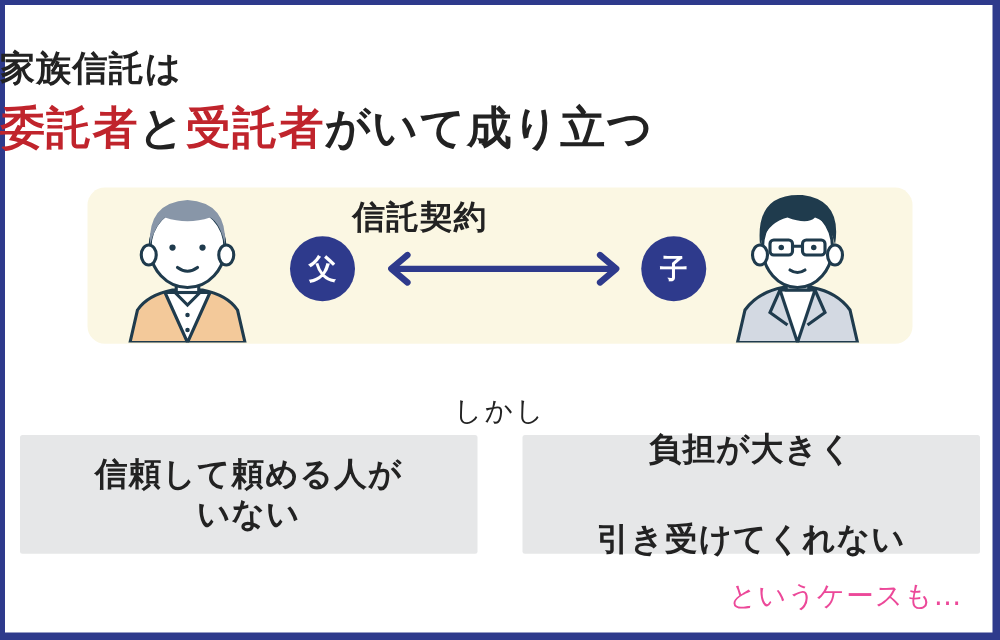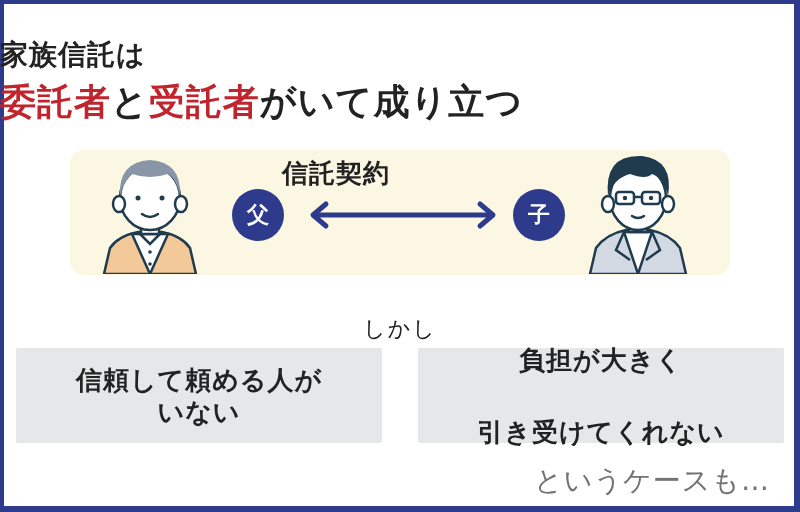--- a/index.html
+++ b/index.html
@@ -16,21 +16,21 @@
   .red { color:#c0242c; }
   .panel { position:absolute; left:70px; top:150px; width:660px; height:125px; background:#fbf7e3; border-radius:14px; }
   .contract { position:absolute; left:0; width:672px; top:156px; text-align:center; font-size:26px; font-weight:bold; color:#222; letter-spacing:1px; }
   .badge { position:absolute; width:52px; height:52px; border-radius:50%; background:#2e3a8c; color:#fff; font-weight:bold; font-size:22px; display:flex; align-items:center; justify-content:center; }
   .arrow { position:absolute; left:308px; top:200px; width:190px; height:30px; }
   .fig { position:absolute; }
   .but { position:absolute; left:0; width:800px; top:290px; text-align:center; font-size:22px; color:#222; letter-spacing:2px;margin-top:24px; }
   .box { position:absolute; top:348px; height:95px; background:#e6e7e8; border-radius:2px; display:flex; flex-direction:column; align-items:center; justify-content:center; font-weight:bold; font-size:26px; color:#222; line-height:32px; letter-spacing:1px; }
   .b1 { left:16px; width:366px; }
   .b2 { left:418px; width:366px;gap:40px; }
-  .tail { position:absolute; right:30px; top:462px; font-size:28px; color:#737373; letter-spacing:1px; }
+  .tail { position:absolute; right:30px; top:462px; font-size:22px; color:#ec4899; letter-spacing:1px; }
 </style>
 </head>
 <body>
 
 <div class="frame"></div>
 
 <div class="title t1">家族信託は</div>
 <div class="title t2">
   <span class="red">委託者</span><span>と</span><span class="red">受託者</span><span>がいて成り立つ</span>
 </div>

